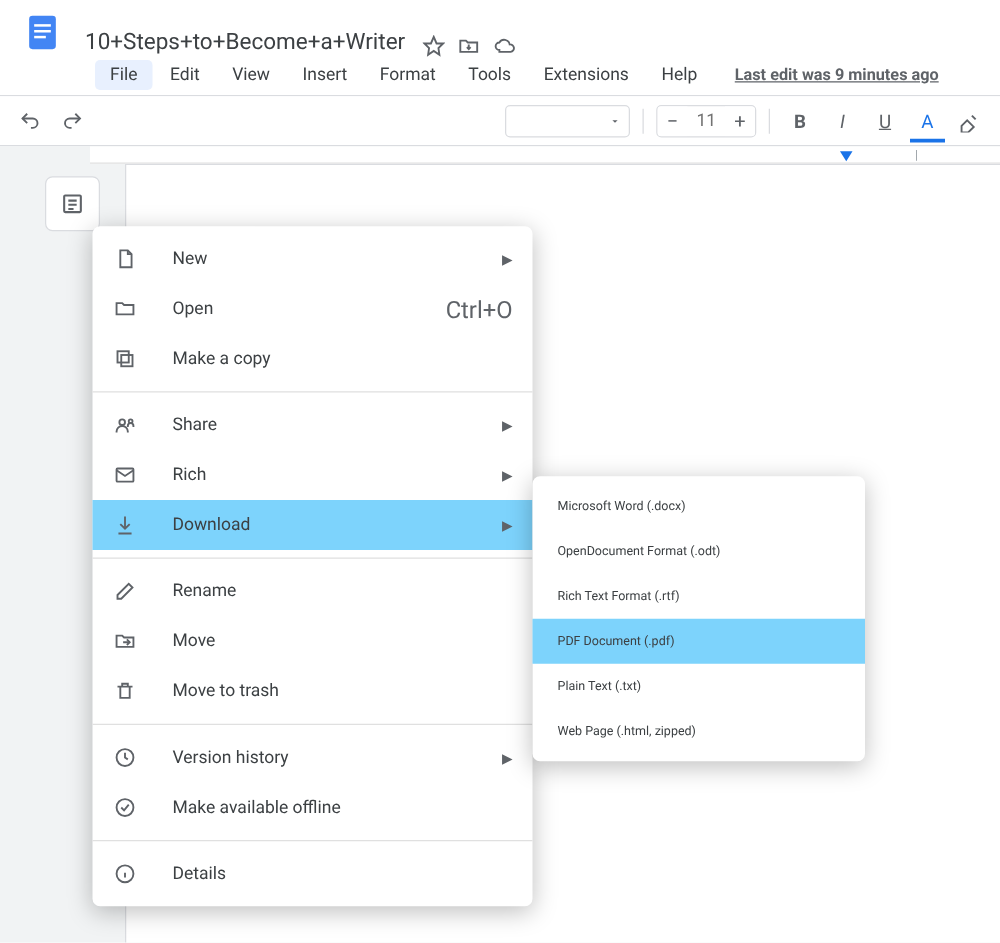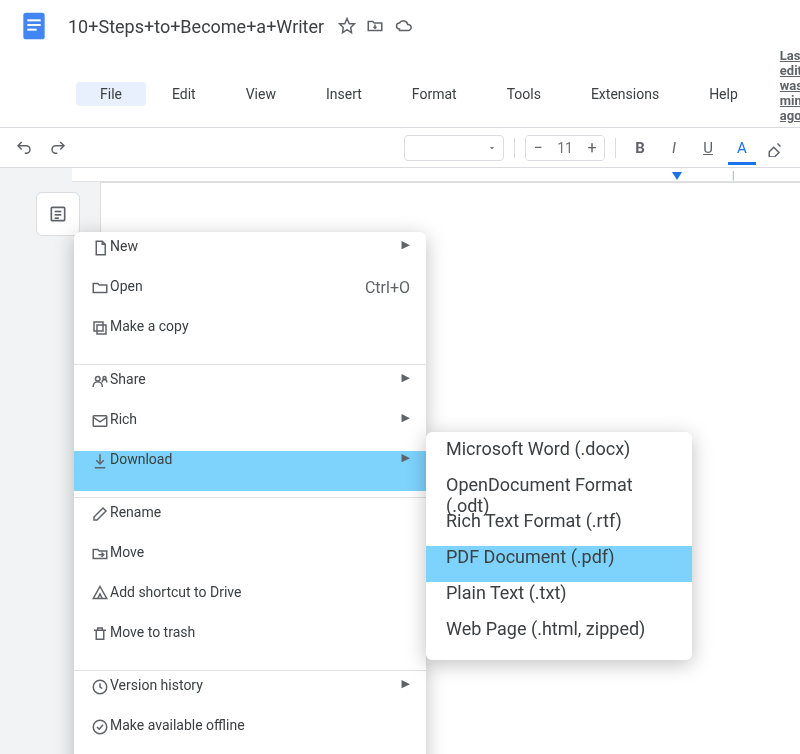--- a/index.html
+++ b/index.html
@@ -15,21 +15,21 @@
   }
 
   
   .header {
     background: #fff;
     padding: 6px 10px 0 10px;
     border-bottom: 1px solid #dadce0;
   }
   .title-row {
     display: flex;
-    align-items: center;
+    align-items: flex-end;
     gap: 10px;
     padding-left: 4px;
   }
   .docs-logo {
     width: 40px; height: 40px;
     display: flex; align-items: center; justify-content: center;
   }
   .docs-logo svg { width: 32px; height: 32px; }
   .doc-title {
     font-size: 18px;
@@ -41,24 +41,23 @@
 
   .menubar {
     display: flex;
     align-items: center;
     gap: 2px;
     padding: 2px 0 4px 66px;
     font-size: 14px;
     color: #3c4043;
   }
   .menubar .menu-item {
-    padding: 4px 24px;
+    padding: 4px 12px;
     border-radius: 4px;
     cursor: pointer;
-    margin-top: 16px;
   }
   .menubar .menu-item.active { background: #e8f0fe; }
   .last-edit {
     margin-left: 16px;
     color: #5f6368;
     text-decoration: underline;
     cursor: pointer;
     font-size: 13px;
     font-weight: bold;
   }
@@ -141,42 +140,42 @@
     border-radius: 6px;
     box-shadow: 0 4px 20px rgba(0,0,0,0.25);
     padding: 6px 0;
     z-index: 100;
     color:#3c4043;
   }
   .file-menu {
     top: 64px; left: 74px; width: 352px;
   }
   .dropdown .row {
-    display: flex; align-items: flex-start;
+    display: flex; align-items: center;
     height: 40px; padding: 0 16px;
-    cursor: pointer; gap: 0;
+    cursor: pointer; gap: 28px;
     position: relative;
   }
   .dropdown .row.hover { background:#7dd3fc; }
   .dropdown .row .ico {
     width:20px; height:20px; display:flex; align-items:center; justify-content:center;
     color:#5f6368;
   }
   .dropdown .row .label { flex:1; font-size:14px; }
-  .dropdown .row .shortcut { color:#5f6368; font-size:16px;}
+  .dropdown .row .shortcut { color:#5f6368; font-size:19px;}
   .dropdown .row .arrow { color:#5f6368; font-size:11px;}
   .dropdown hr {
     border:none; border-top:1px solid #e0e0e0; margin:6px 0;
   }
 
   .sub-menu {
     top: 264px; left: 426px; width: 266px;
   }
   .sub-menu .row { height: 36px; padding: 0 20px; }
-  .sub-menu .row .label { font-size:18px; }
+  .sub-menu .row .label { font-size:10px; }
 
   svg { display:block; }
 </style>
 </head>
 <body>
 
 <div class="header">
   <div class="title-row">
     <div class="docs-logo">
       <svg viewBox="0 0 48 48">
@@ -356,29 +355,20 @@
             <path d="M3 6h6l2 2h10v10H3z"></path>
             <path d="M10 13h6"></path>
             <path d="M14 10l3 3-3 3"></path>
           </svg>
         </span>
       <span class="label">Move</span>
     </div>
     <div class="row">
       <span class="ico">
           <svg width="18" height="18" viewBox="0 0 24 24" fill="none" stroke="#5f6368" stroke-width="2">
-            <path d="M12 2l9 16H3z"></path>
-            <path d="M9 18l3-6 3 6"></path>
-          </svg>
-        </span>
-      <span class="label">Add shortcut to Drive</span>
-    </div>
-    <div class="row">
-      <span class="ico">
-          <svg width="18" height="18" viewBox="0 0 24 24" fill="none" stroke="#5f6368" stroke-width="2">
             <path d="M4 7h16"></path>
             <path d="M7 7v12h10V7"></path>
             <path d="M9 7V4h6v3"></path>
           </svg>
         </span>
       <span class="label">Move to trash</span>
     </div>
     <hr>
     <div class="row">
       <span class="ico">

